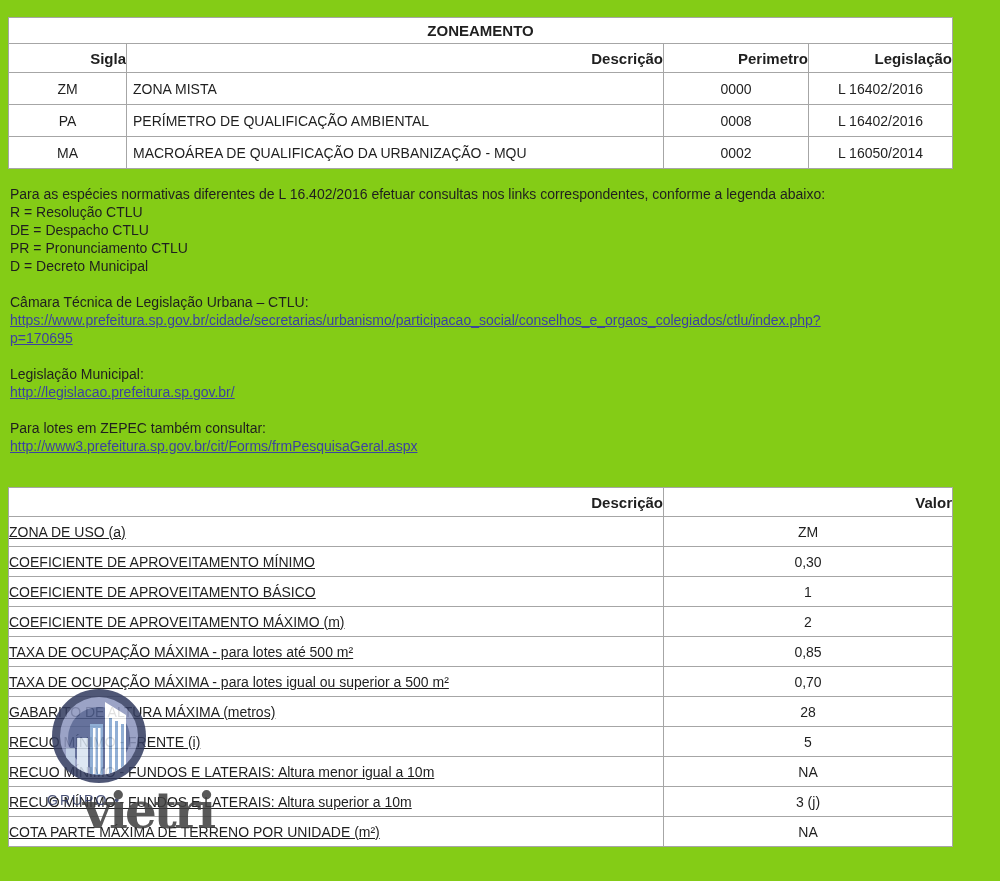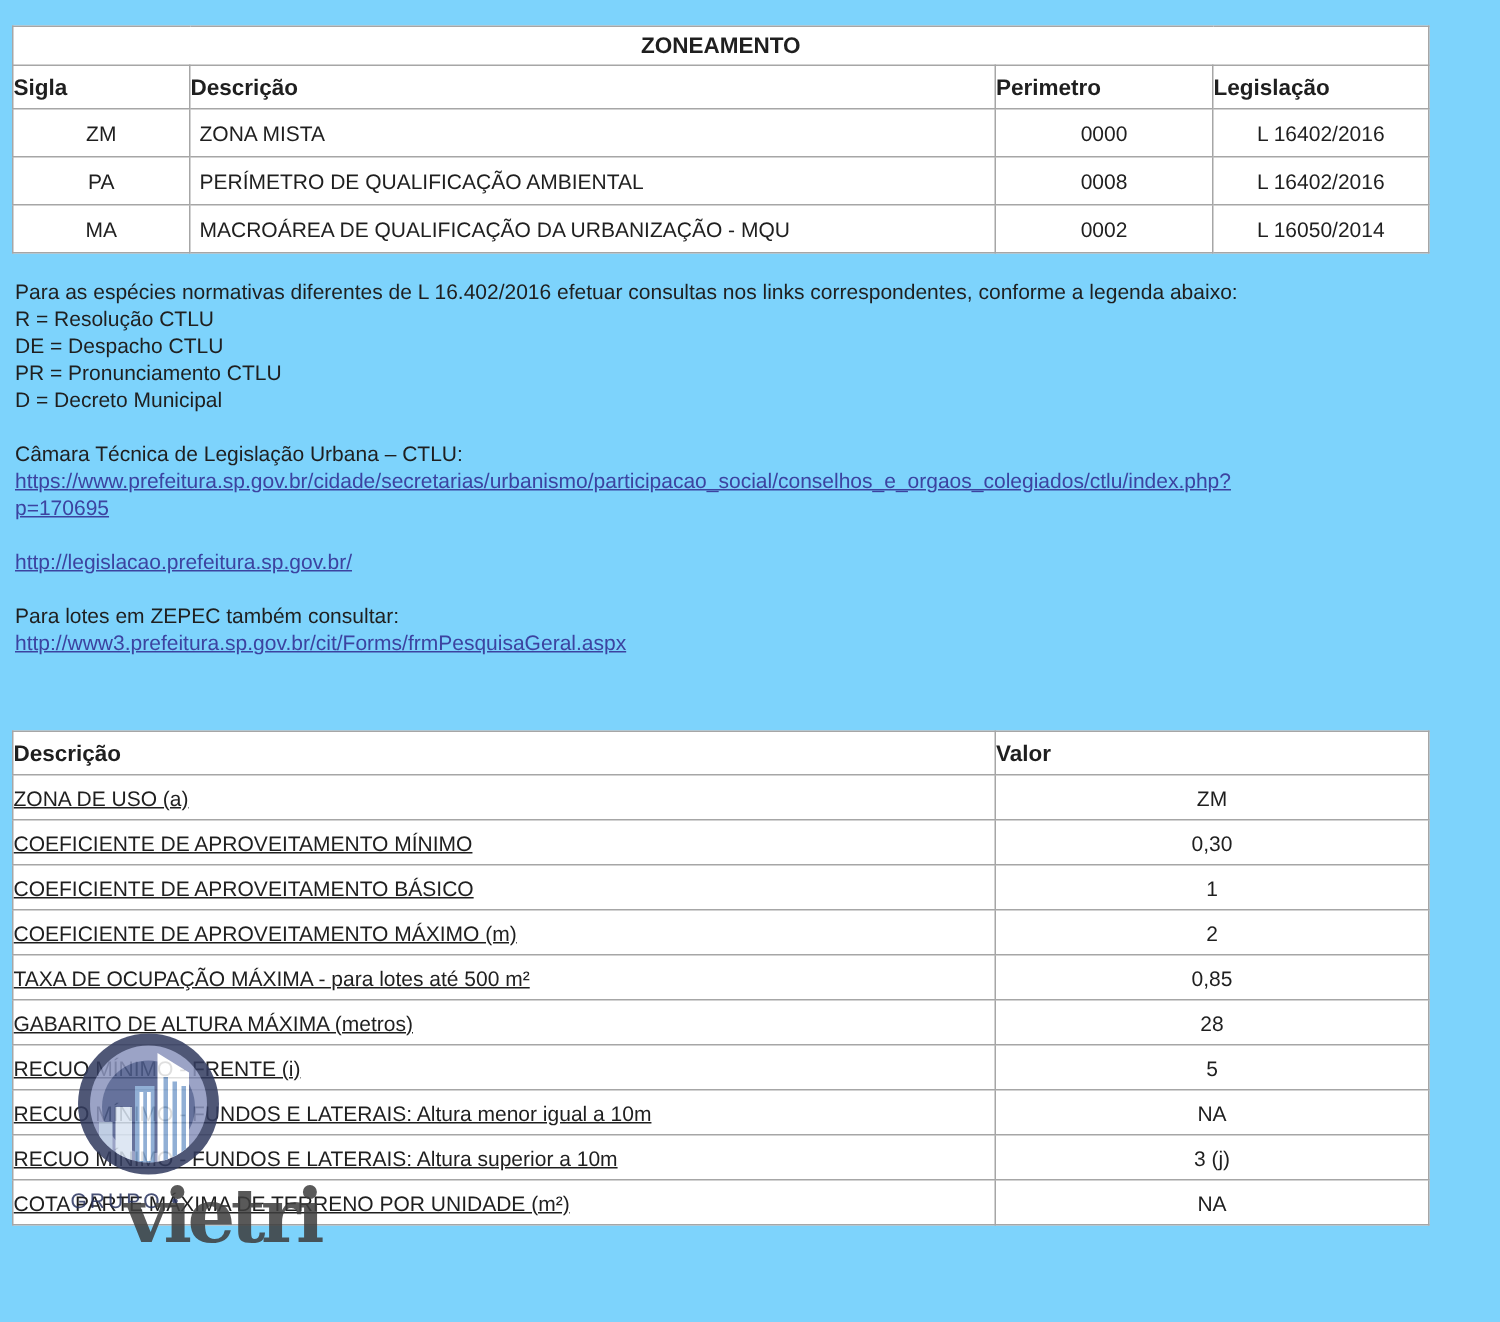--- a/index.html
+++ b/index.html
@@ -1,20 +1,20 @@
 <!DOCTYPE html>
 <html><head>
 <meta charset="utf-8">
 <style>
   * { margin:0; padding:0; box-sizing:border-box; }
   body { background:#ffffff; }
   .page {
     position:relative;
     width:1000px; height:881px;
-    background:#7dd3fc;
+    background:#84cc16;
     font-family:"Liberation Sans", sans-serif;
     color:#1f1f1f;
     overflow:hidden;
   }
   table {
     position:absolute;
     border-collapse:collapse;
     table-layout:fixed;
     background:#ffffff;
     border:1px solid #8f8f8f;
@@ -23,21 +23,21 @@
     border:1px solid #a6a6a6;
     font-size:14px;
     overflow:hidden;
     white-space:nowrap;
   }
   .title-cell {
     font-weight:bold;
     font-size:15px;
     text-align:center;
   }
-  th { font-weight:bold; font-size:15px; text-align:left; }
+  th { font-weight:bold; font-size:15px; text-align:right; }
   .c { text-align:center; }
   .l { text-align:left; padding-left:6px; }
 
   
   .zone-table { left:8px; top:17px; width:944px; }
   .zone-table .title-row td { height:26px; }
   .zone-table .head-row th { height:29px; }
   .zone-table tbody td { height:32px; }
 
   
@@ -140,20 +140,21 @@
     <div>DE = Despacho CTLU</div>
     <div>PR = Pronunciamento CTLU</div>
     <div>D = Decreto Municipal</div>
     <div class="gap"></div>
     <div>Câmara Técnica de Legislação Urbana – CTLU:</div>
     <a class="doclink">
       <div>https://www.prefeitura.sp.gov.br/cidade/secretarias/urbanismo/participacao_social/conselhos_e_orgaos_colegiados/ctlu/index.php?</div>
       <div>p=170695</div>
     </a>
     <div class="gap"></div>
+    <div>Legislação Municipal:</div>
     <a class="doclink">http://legislacao.prefeitura.sp.gov.br/</a>
     <div class="gap"></div>
     <div>Para lotes em ZEPEC também consultar:</div>
     <a class="doclink">http://www3.prefeitura.sp.gov.br/cit/Forms/frmPesquisaGeral.aspx</a>
   </div>
 
   <table class="param-table">
     <colgroup>
         <col style="width:655px">
         <col style="width:289px">
@@ -177,20 +178,24 @@
         <td class="l">COEFICIENTE DE APROVEITAMENTO BÁSICO</td>
         <td class="c">1</td>
       </tr>
       <tr>
         <td class="l">COEFICIENTE DE APROVEITAMENTO MÁXIMO (m)</td>
         <td class="c">2</td>
       </tr>
       <tr>
         <td class="l">TAXA DE OCUPAÇÃO MÁXIMA - para lotes até 500 m²</td>
         <td class="c">0,85</td>
+      </tr>
+      <tr>
+        <td class="l">TAXA DE OCUPAÇÃO MÁXIMA - para lotes igual ou superior a 500 m²</td>
+        <td class="c">0,70</td>
       </tr>
       <tr>
         <td class="l">GABARITO DE ALTURA MÁXIMA (metros)</td>
         <td class="c">28</td>
       </tr>
       <tr>
         <td class="l">RECUO MÍNIMO - FRENTE (i)</td>
         <td class="c">5</td>
       </tr>
       <tr>

